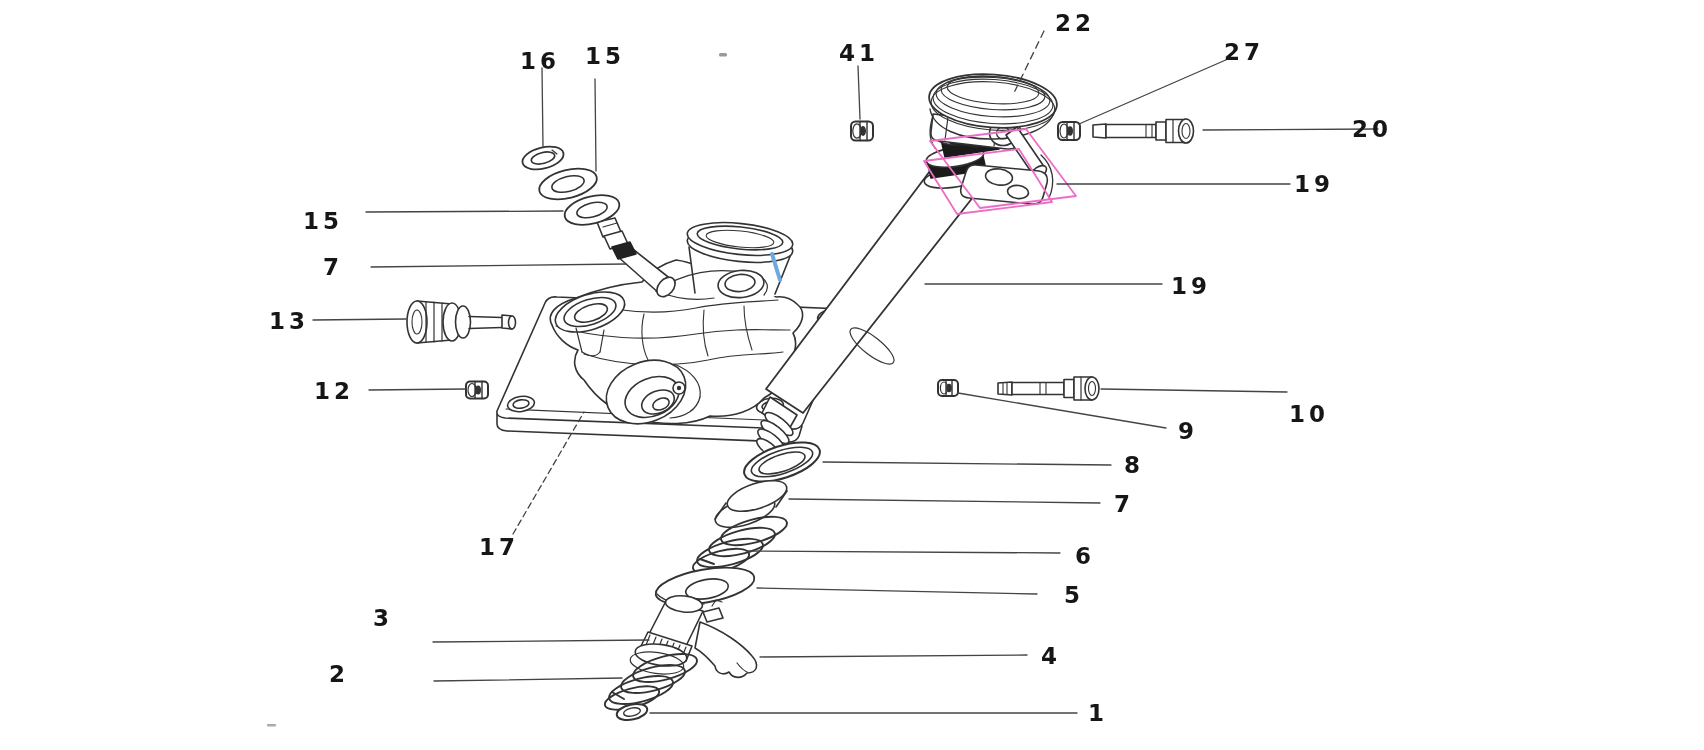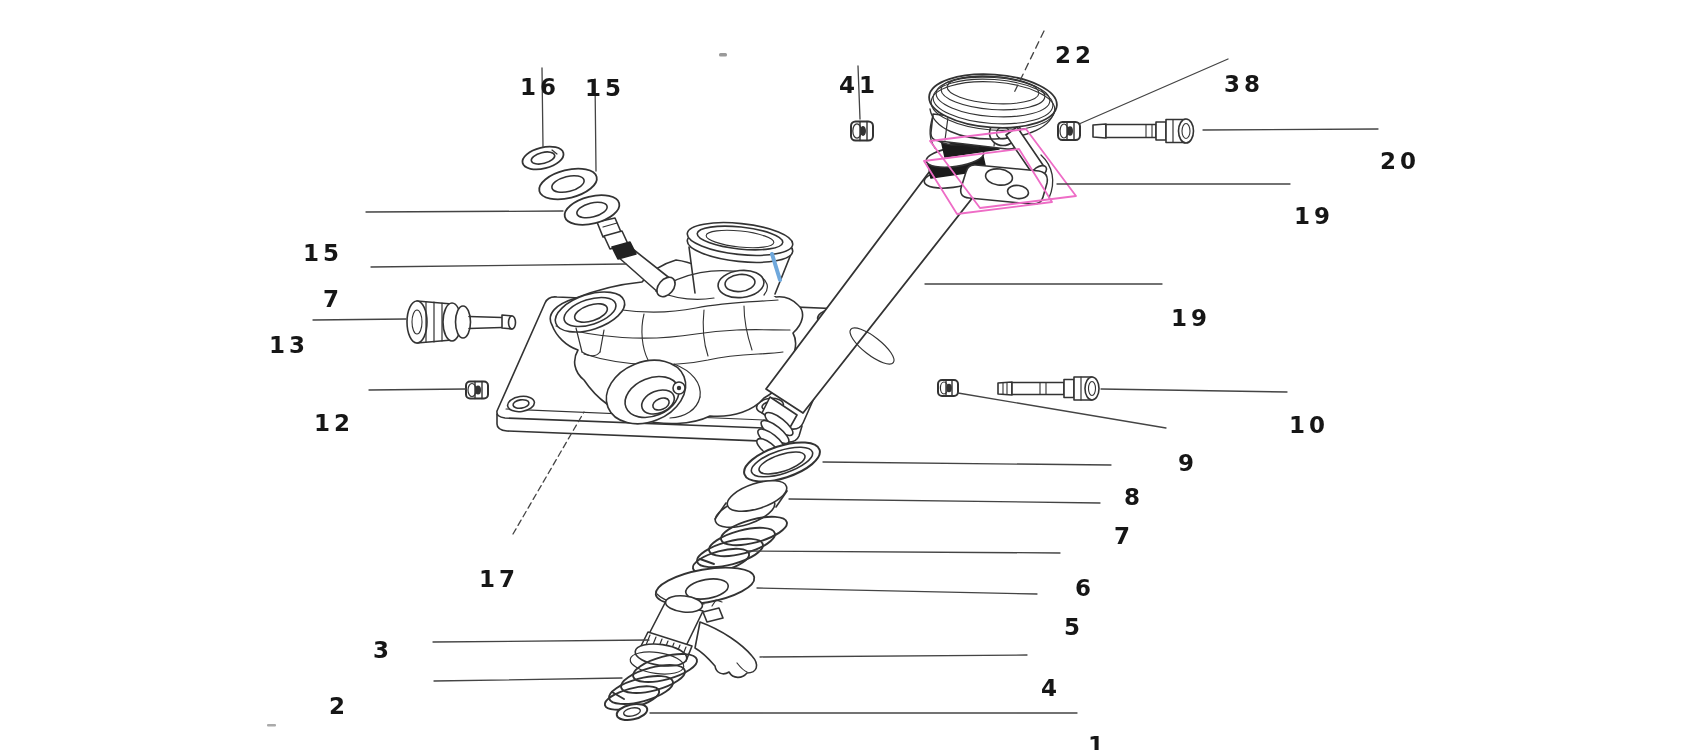--- a/index.html
+++ b/index.html
@@ -14,21 +14,20 @@
   .callout{
     position:absolute;
     transform:translate(-50%,-50%);
     font-family:"DejaVu Sans","Liberation Sans",sans-serif;
     font-size:23px;
     font-weight:700;
     letter-spacing:4px;
     color:#161616;
     white-space:nowrap;
     user-select:none;
-    margin-top:32px;
   }
 </style>
 </head>
 <body>
 
 <div id="screen">
 
 <svg id="drawing" width="1704" height="750" viewBox="0 0 1704 750" fill="none" stroke="#333" stroke-width="1.6" stroke-linecap="round" stroke-linejoin="round">
 
   <g>
@@ -334,28 +333,28 @@
 
 <div class="callout" style="left:1098px;top:713px">1</div>
 <div class="callout" style="left:339px;top:674px">2</div>
 <div class="callout" style="left:383px;top:618px">3</div>
 <div class="callout" style="left:1051px;top:656px">4</div>
 <div class="callout" style="left:1074px;top:595px">5</div>
 <div class="callout" style="left:1085px;top:556px">6</div>
 <div class="callout" style="left:1124px;top:504px">7</div>
 <div class="callout" style="left:1134px;top:465px">8</div>
 <div class="callout" style="left:1188px;top:431px">9</div>
-<div class="callout" style="left:1309px;top:393px">10</div>
+<div class="callout" style="left:1309px;top:414px">10</div>
 <div class="callout" style="left:499px;top:547px">17</div>
 <div class="callout" style="left:334px;top:391px">12</div>
-<div class="callout" style="left:289px;top:313px">13</div>
+<div class="callout" style="left:289px;top:321px">13</div>
 <div class="callout" style="left:333px;top:267px">7</div>
 <div class="callout" style="left:323px;top:221px">15</div>
-<div class="callout" style="left:540px;top:55px">16</div>
+<div class="callout" style="left:540px;top:61px">16</div>
 <div class="callout" style="left:605px;top:56px">15</div>
 <div class="callout" style="left:1191px;top:286px">19</div>
 <div class="callout" style="left:1314px;top:184px">19</div>
-<div class="callout" style="left:1400px;top:129px">20</div>
-<div class="callout" style="left:1244px;top:52px">38</div>
+<div class="callout" style="left:1372px;top:129px">20</div>
+<div class="callout" style="left:1244px;top:52px">27</div>
 <div class="callout" style="left:1075px;top:23px">22</div>
 <div class="callout" style="left:859px;top:53px">41</div>
 
 </div>
 
 </body></html>

